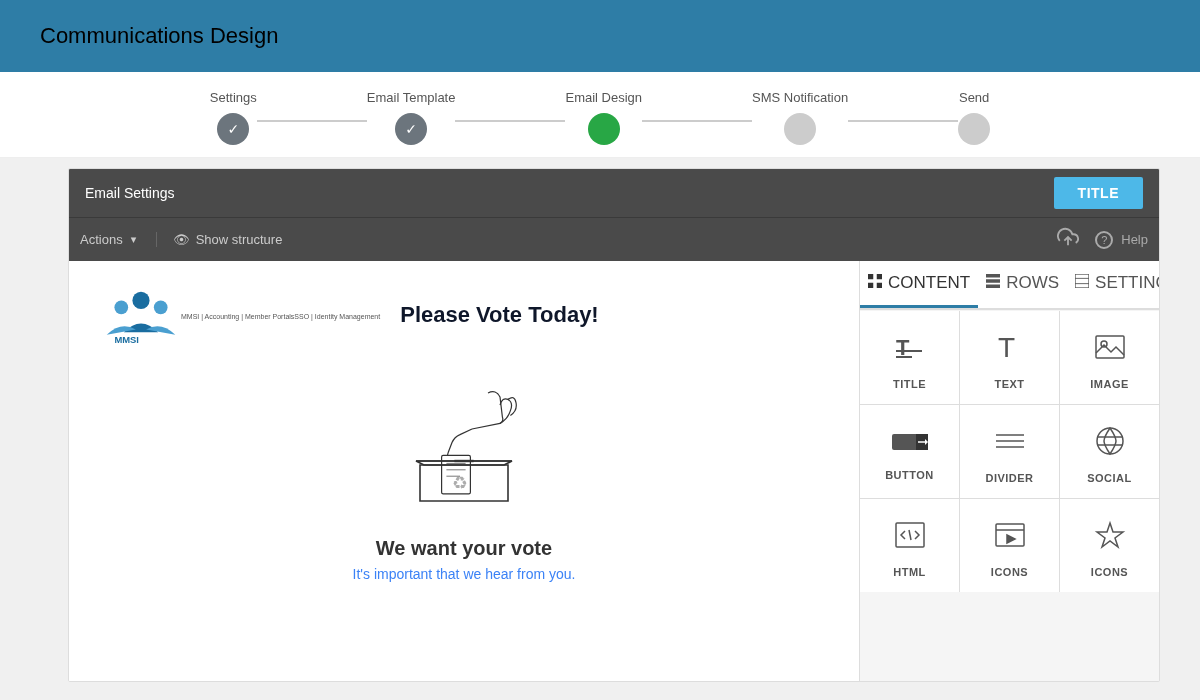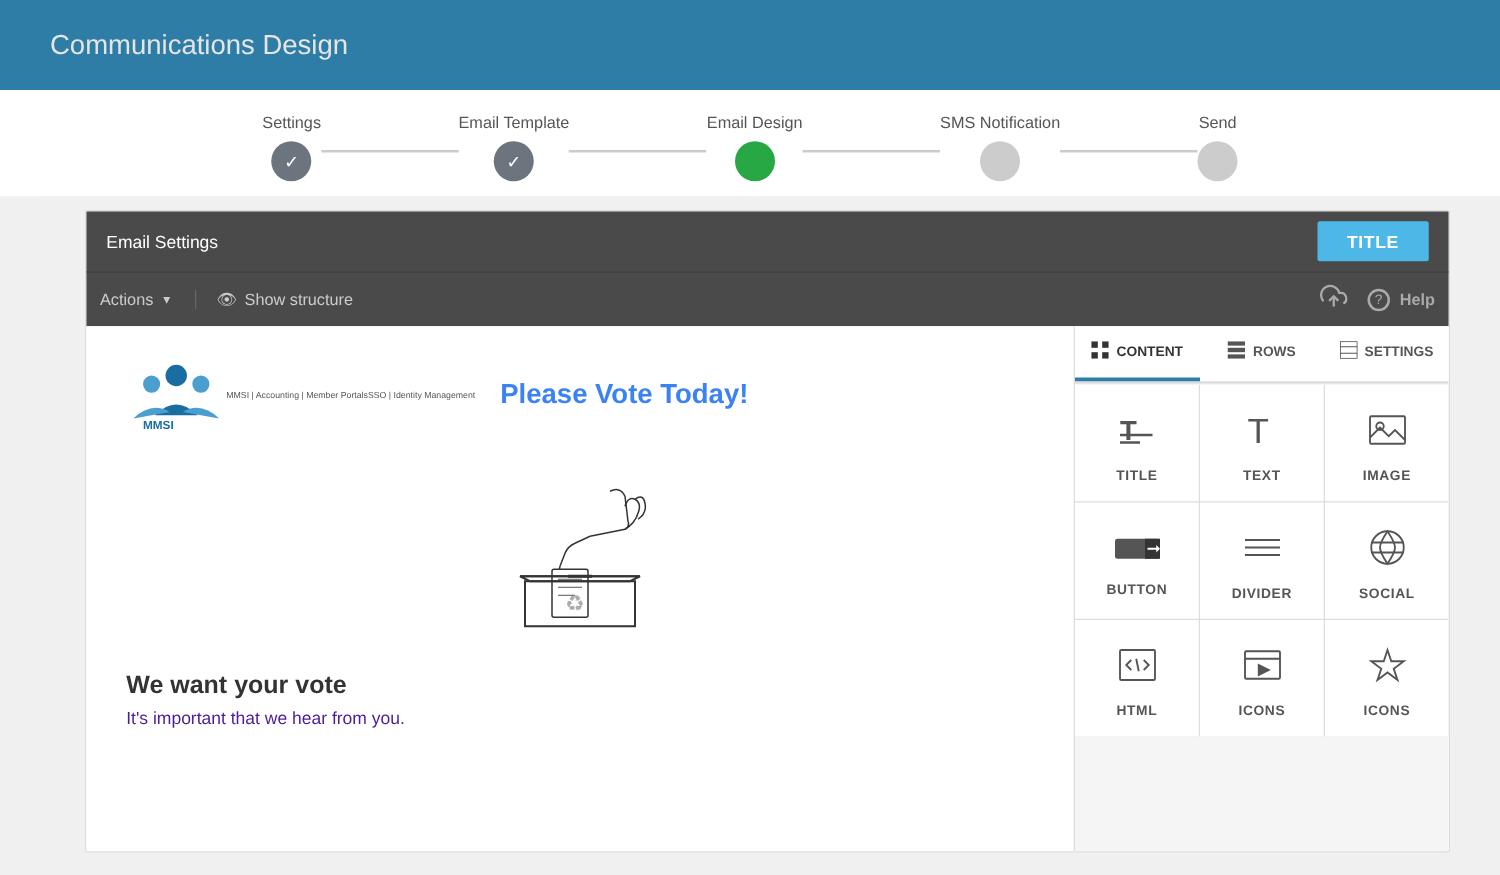--- a/index.html
+++ b/index.html
@@ -7,21 +7,21 @@
 
     
     .header {
       background: #2e7da6;
       padding: 16px 40px;
       height: 72px;
       display: flex;
       align-items: center;
     }
     .header-title {
-      color: #e5e5e5;
+      color: #000000;
       font-size: 22px;
       font-weight: 400;
     }
     .step-label {
       font-size: 13px;
       color: #555;
       margin-bottom: 8px;
     }
     .step-circle {
       width: 32px;
@@ -161,68 +161,68 @@
       height: 60px;
     }
     .mmsi-text {
       font-size: 7px;
       color: #555;
       text-align: center;
       margin-top: 2px;
     }
 
     .vote-headline {
-      color: #3b82f6;
+      color: #0f172a;
       font-size: 22px;
       font-weight: 700;
     }
 
     .vote-image-area {
       width: 200px;
       height: 160px;
       display: flex;
       align-items: center;
       justify-content: center;
       margin: 8px 0;
     }
 
     .email-body-text {
-      text-align: left;
+      text-align: center;
       width: 100%;
     }
     .email-body-title {
       font-size: 20px;
       font-weight: 700;
       color: #333;
       margin-bottom: 6px;
     }
     .email-body-subtitle {
       font-size: 14px;
-      color: #4c1d95;
+      color: #3b82f6;
     }
 
     
     .right-panel {
       width: 300px;
       background: #f5f5f5;
       border-left: 1px solid #ddd;
       overflow-y: auto;
     }
 
     .panel-tabs {
       display: flex;
       background: #fff;
       border-bottom: 2px solid #ddd;
     }
     .panel-tab {
       flex: 1;
       padding: 12px 8px;
       text-align: center;
-      font-size: 11px;
-      font-weight: 700;
+      font-size: 17px;
+      font-weight: 400;
       color: #555;
       cursor: pointer;
       display: flex;
       align-items: center;
       justify-content: center;
       gap: 6px;
       border-bottom: 3px solid transparent;
     }
     .panel-tab.active {
       color: #333;
@@ -343,21 +343,21 @@
       <div class="toolbar-right">
         <span class="upload-icon">
           <svg width="22" height="22" viewBox="0 0 24 24" fill="none" stroke="#aaa" stroke-width="2">
             <polyline points="16 16 12 12 8 16"></polyline>
             <line x1="12" y1="12" x2="12" y2="21"></line>
             <path d="M20.39 18.39A5 5 0 0 0 18 9h-1.26A8 8 0 1 0 3 16.3"></path>
           </svg>
         </span>
         <div class="toolbar-help">
           <span style="border:2px solid #aaa; border-radius:50%; width:18px; height:18px; display:flex; align-items:center; justify-content:center; font-size:11px; color:#aaa;">?</span>
-          <span style="color:#aaa; font-size:13px; margin-left:4px;font-weight:bold;">Help</span>
+          <span style="color:#aaa; font-size:13px; margin-left:4px;">Help</span>
         </div>
       </div>
     </div>
 
     <div class="editor-body">
 
       <div class="email-preview">
         <div class="email-header-row">
 
           <div class="mmsi-logo">

